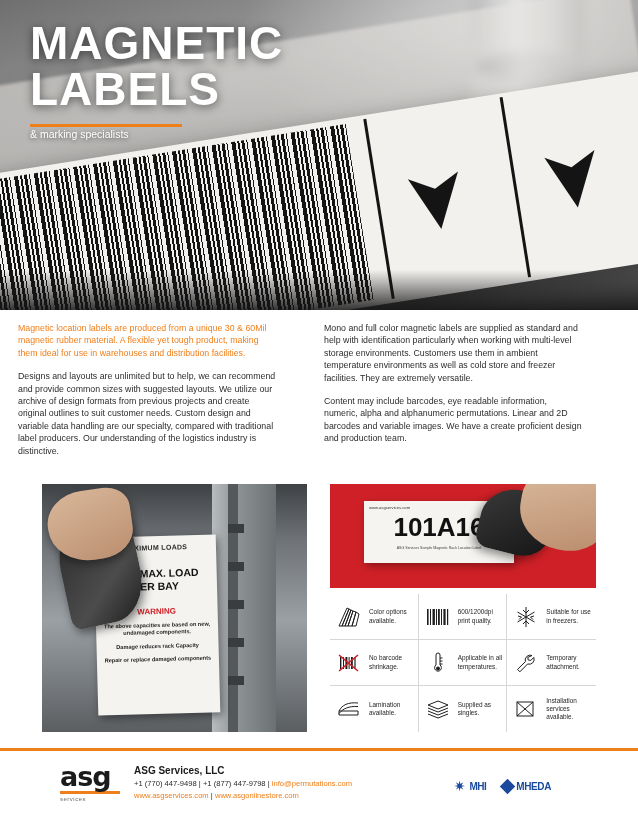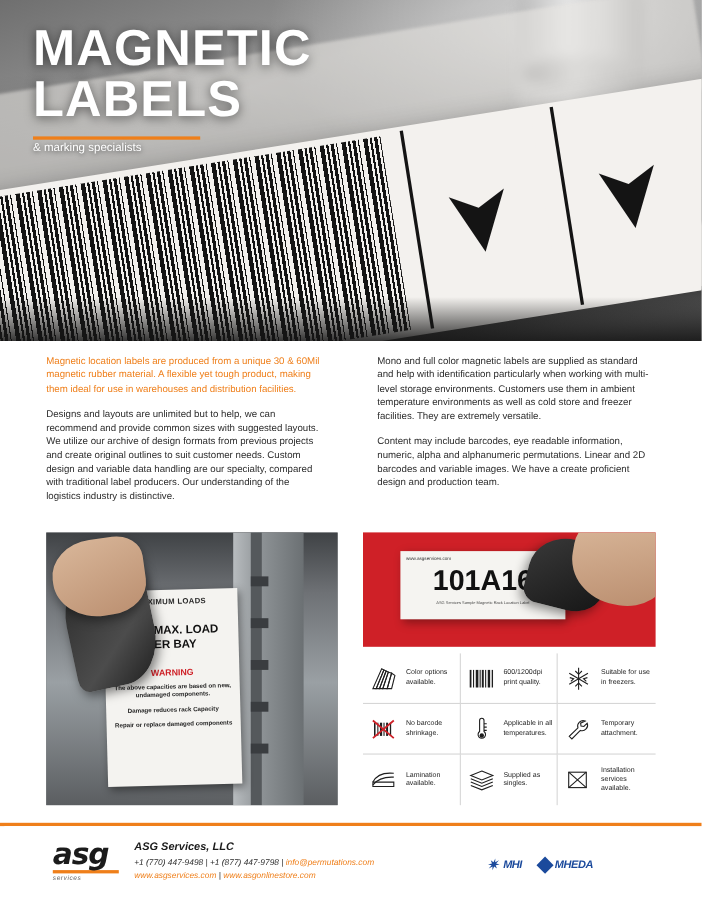--- a/index.html
+++ b/index.html
@@ -129,21 +129,21 @@
     margin-top: 14px;
     text-shadow: 0 1px 5px rgba(0,0,0,.6);
   }
 
   
   .copy {
     position: absolute;
     top: 322px; left: 0; width: 638px;
     display: flex;
     gap: 48px;
-    padding: 0 42px;
+    padding: 0 18px;
   }
   .col { width: 258px; }
   .lead {
     color: #ef7f1a;
     font-size: 8.8px;
     line-height: 12.4px;
     margin-bottom: 11px;
   }
   .para {
     color: #2c2c2c;
@@ -295,23 +295,22 @@
   }
 
   
   .footer-rule {
     position: absolute;
     left: 0; top: 748px; width: 638px; height: 3px;
     background: #ef7f1a;
   }
   .footer {
     position: absolute;
-    left: 4px; top: 751px; width: 569px; height: 74px;
+    left: 16px; top: 751px; width: 569px; height: 74px;
     background: #ffffff;
-    font-style: italic;
   }
   .logo {
     position: absolute;
     left: 44px; top: 12px;
     width: 62px; height: 44px;
   }
   .logo-asg {
     font-size: 27px;
     font-weight: bold;
     color: #1b1b1b;

